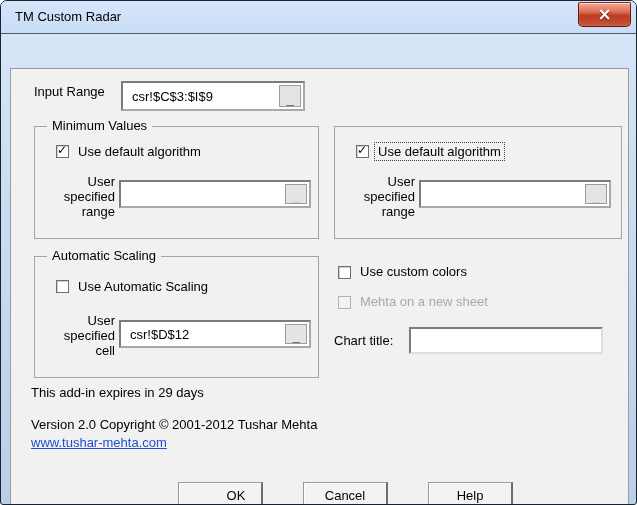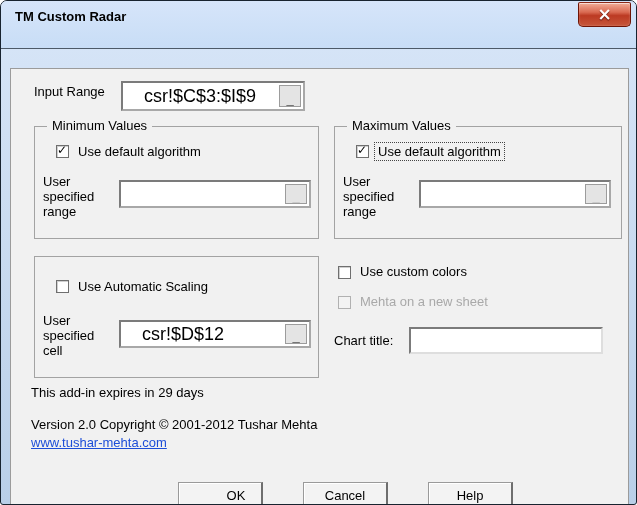--- a/index.html
+++ b/index.html
@@ -7,24 +7,23 @@
   body{font-family:"Liberation Sans","DejaVu Sans",sans-serif;font-size:13px;color:#000;}
 
   .window{
     position:relative;width:637px;height:505px;
     background:linear-gradient(#d8e6f8,#b9cfe8);
     border:1px solid #18232f;
     border-radius:7px 7px 3px 3px;
     overflow:hidden;
   }
   .titlebar{
-    position:absolute;left:0;top:0;right:0;height:48px;
+    position:absolute;left:0;top:0;right:0;height:33px;
     background:linear-gradient(#d6e5fa,#c8ddf6);
     border-bottom:1px solid #4d5a68;
-    font-weight:bold;
   }
   .title-text{position:absolute;left:14px;top:0;line-height:32px;color:#000;}
   .close-btn{
     position:absolute;top:1px;right:5px;width:53px;height:25px;
     background:linear-gradient(#eba globally 0%) ;
     background:linear-gradient(#f0ad98 0%,#d96a52 40%,#bc3a23 55%,#c6563a 100%);
     border:1px solid #6e1406;
     border-top:1px solid #8c2a17;
     border-radius:2px 2px 5px 5px;
     box-shadow:inset 0 1px 0 rgba(255,255,255,.55), inset 0 0 2px rgba(255,255,255,.35);
@@ -41,23 +40,23 @@
   }
 
   .lbl{position:absolute;white-space:nowrap;}
 
   
   .refedit{
     position:absolute;background:#fff;
     border:2px solid;border-color:#7b7b7b #a8a8a8 #a8a8a8 #7b7b7b;
   }
   .refedit input{
-    position:absolute;left:12px;top:0;width:100%;height:100%;
+    position:absolute;left:0;top:0;width:100%;height:100%;
     border:none;outline:none;background:transparent;
-    font-family:"Liberation Sans","DejaVu Sans",sans-serif;font-size:18px;
+    font-family:"Liberation Sans","DejaVu Sans",sans-serif;font-size:13px;
     padding:0 26px 0 9px;margin:0;
   }
   .refbtn{
     position:absolute;right:2px;top:2px;bottom:2px;width:22px;
     background:#e4e4e4;border:1px solid #9c9c9c;
     text-align:center;cursor:default;
   }
   .refbtn span{position:absolute;left:0;right:0;bottom:1px;font-weight:bold;line-height:10px;}
   .refbtn.disabled span{color:#b4b4b4;}
   .textfield{
@@ -88,21 +87,21 @@
   }
   .checkbox .check{
     position:absolute;left:0px;top:-3px;font-size:12px;font-weight:bold;
     font-family:"DejaVu Sans",sans-serif;color:#000;
   }
   .checkbox.disabled{border-color:#b1b1b1;background:#f3f3f3;box-shadow:none;}
   .cb-label{position:absolute;white-space:nowrap;}
   .cb-label.focused{outline:1px dotted #444;padding:1px 3px;margin-left:-3px;margin-top:-1px;}
   .cb-label.disabled{color:#a9a9a9;}
 
-  .user-label{position:absolute;text-align:left;line-height:15px;}
+  .user-label{position:absolute;text-align:right;line-height:15px;}
 
   .footer-text{position:absolute;white-space:nowrap;}
   .link{color:#1d4ed8;text-decoration:underline;cursor:pointer;text-align:center;}
 
   .btn{
     position:absolute;width:85px;height:29px;background:#f3f3f3;
     border-style:solid;
     border-width:1px 2px 2px 1px;
     border-color:#9a9a9a #6e6e6e #6e6e6e #9a9a9a;
     text-align:center;line-height:26px;cursor:default;
@@ -139,35 +138,35 @@
       <div class="user-label" style="left:8px;top:47px;width:72px;">User specified range</div>
       <div class="refedit" style="left:84px;top:53px;width:192px;height:28px;">
         <input value="" style="">
         <div class="refbtn disabled">
           <span>_</span>
         </div>
       </div>
     </div>
 
     <div class="group" style="left:323px;top:57px;width:288px;height:113px;">
-      <span class="group-caption">Maximum Values</span>
       <div class="checkbox" style="left:21px;top:18px;">
         <span class="check">✓</span>
       </div>
       <span class="cb-label focused" style="left:43px;top:17px;">Use default algorithm</span>
       <div class="user-label" style="left:8px;top:47px;width:72px;">User specified range</div>
       <div class="refedit" style="left:84px;top:53px;width:192px;height:28px;">
         <input value="" style="">
         <div class="refbtn disabled">
           <span>_</span>
         </div>
       </div>
     </div>
 
     <div class="group" style="left:23px;top:187px;width:285px;height:122px;">
+      <span class="group-caption">Automatic Scaling</span>
       <div class="checkbox" style="left:21px;top:23px;"></div>
       <span class="cb-label" style="left:43px;top:22px;">Use Automatic Scaling</span>
       <div class="user-label" style="left:8px;top:56px;width:72px;">User specified cell</div>
       <div class="refedit" style="left:84px;top:63px;width:192px;height:28px;">
         <input value="csr!$D$12" style="">
         <div class="refbtn">
           <span>_</span>
         </div>
       </div>
     </div>

